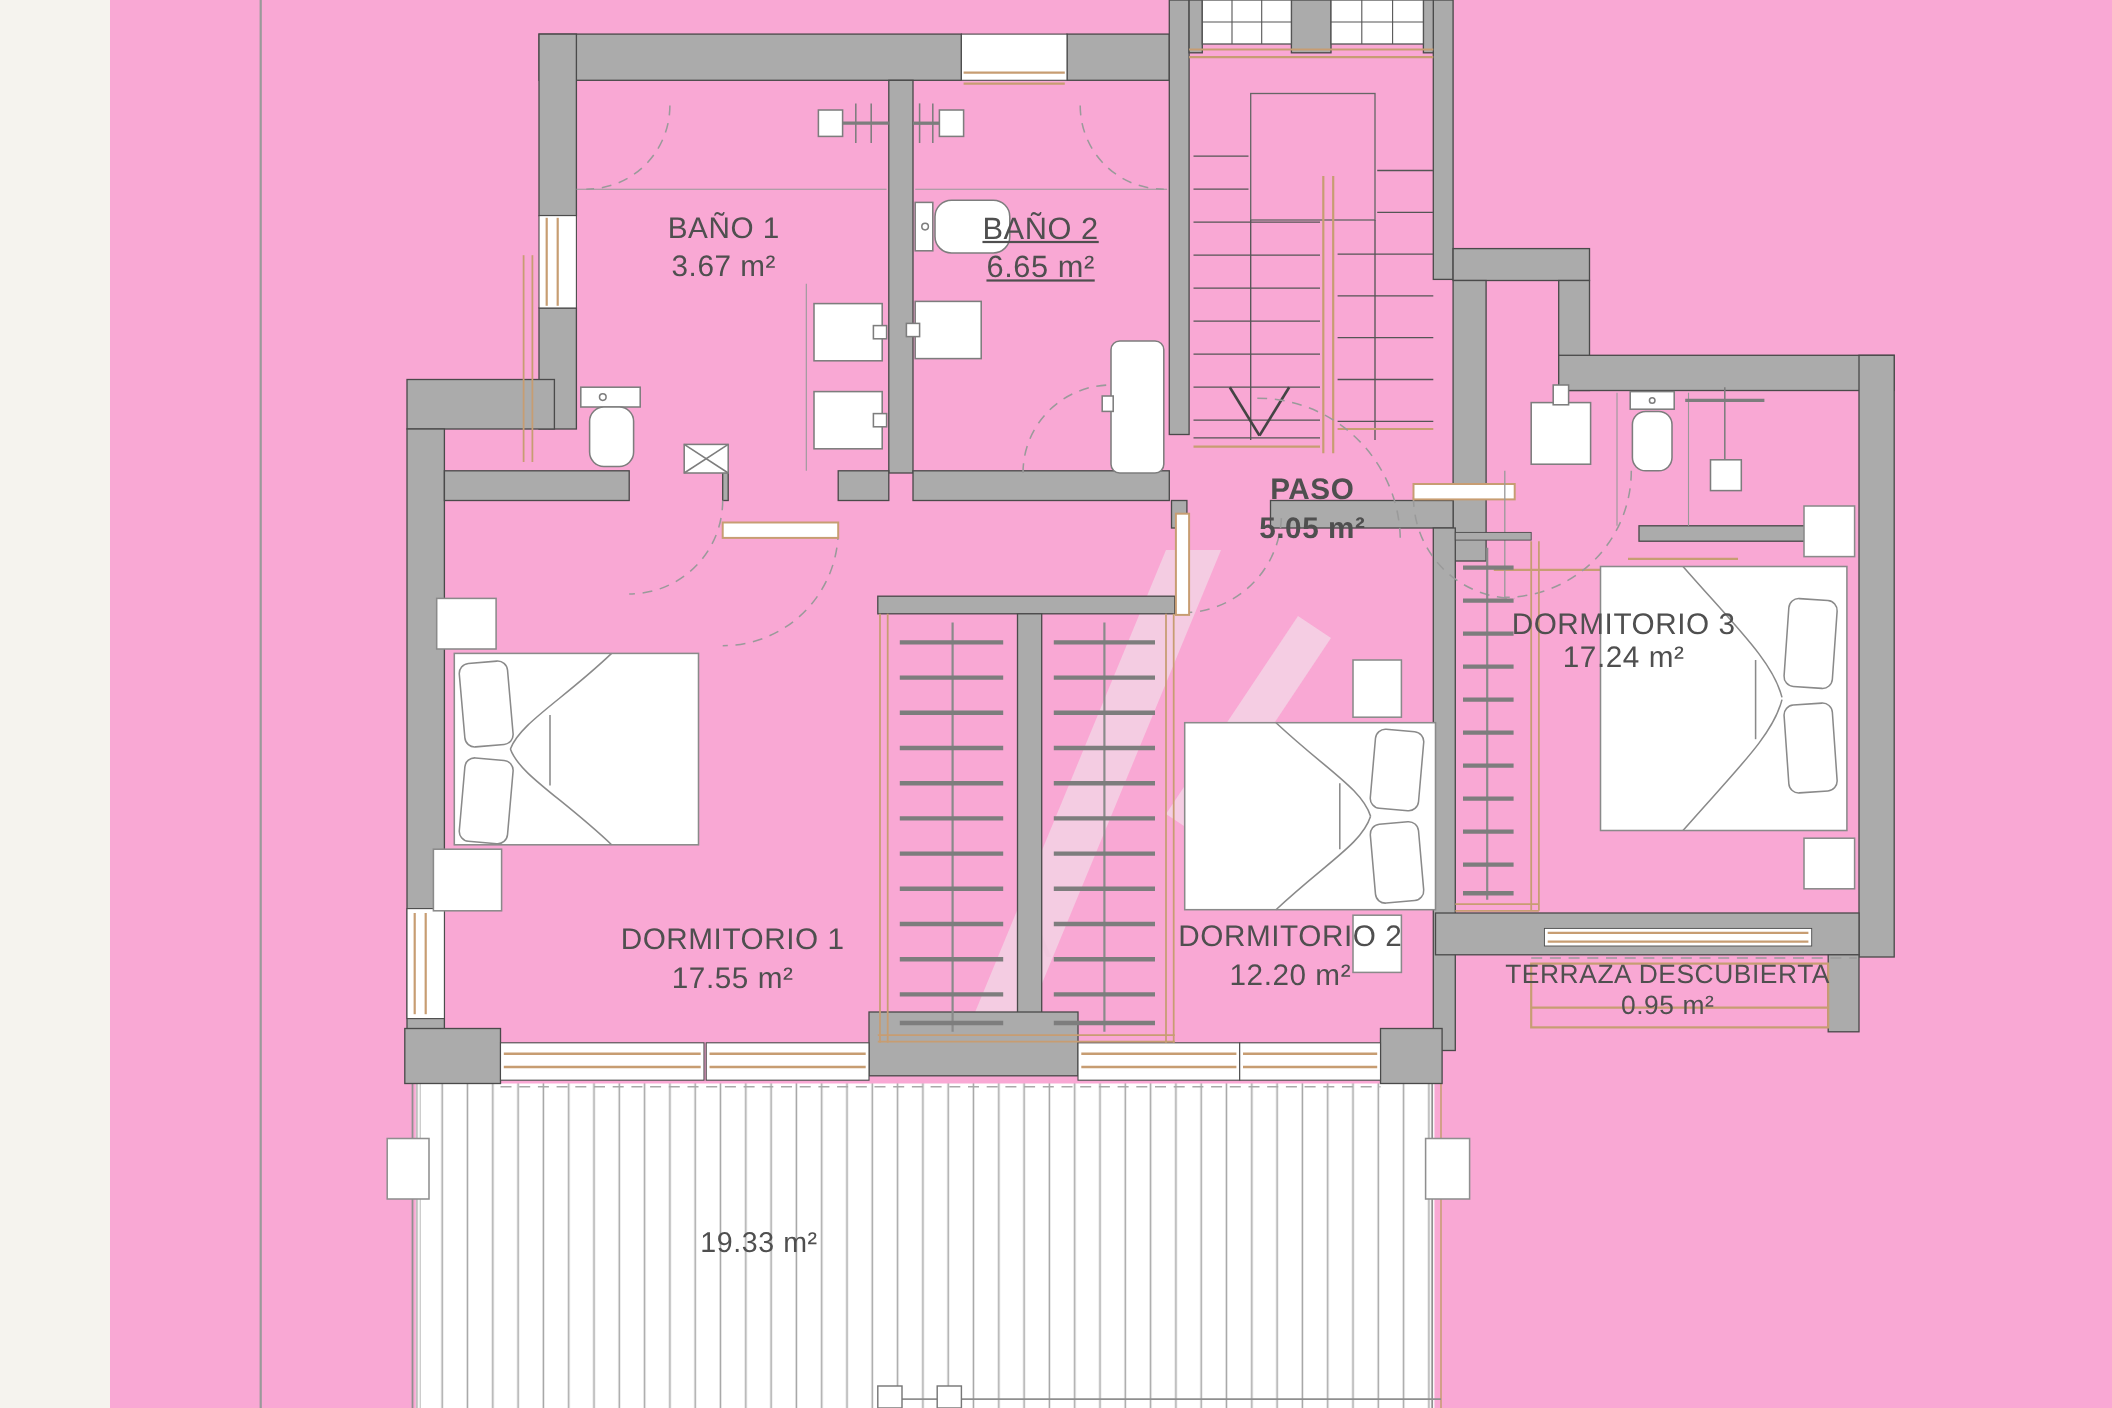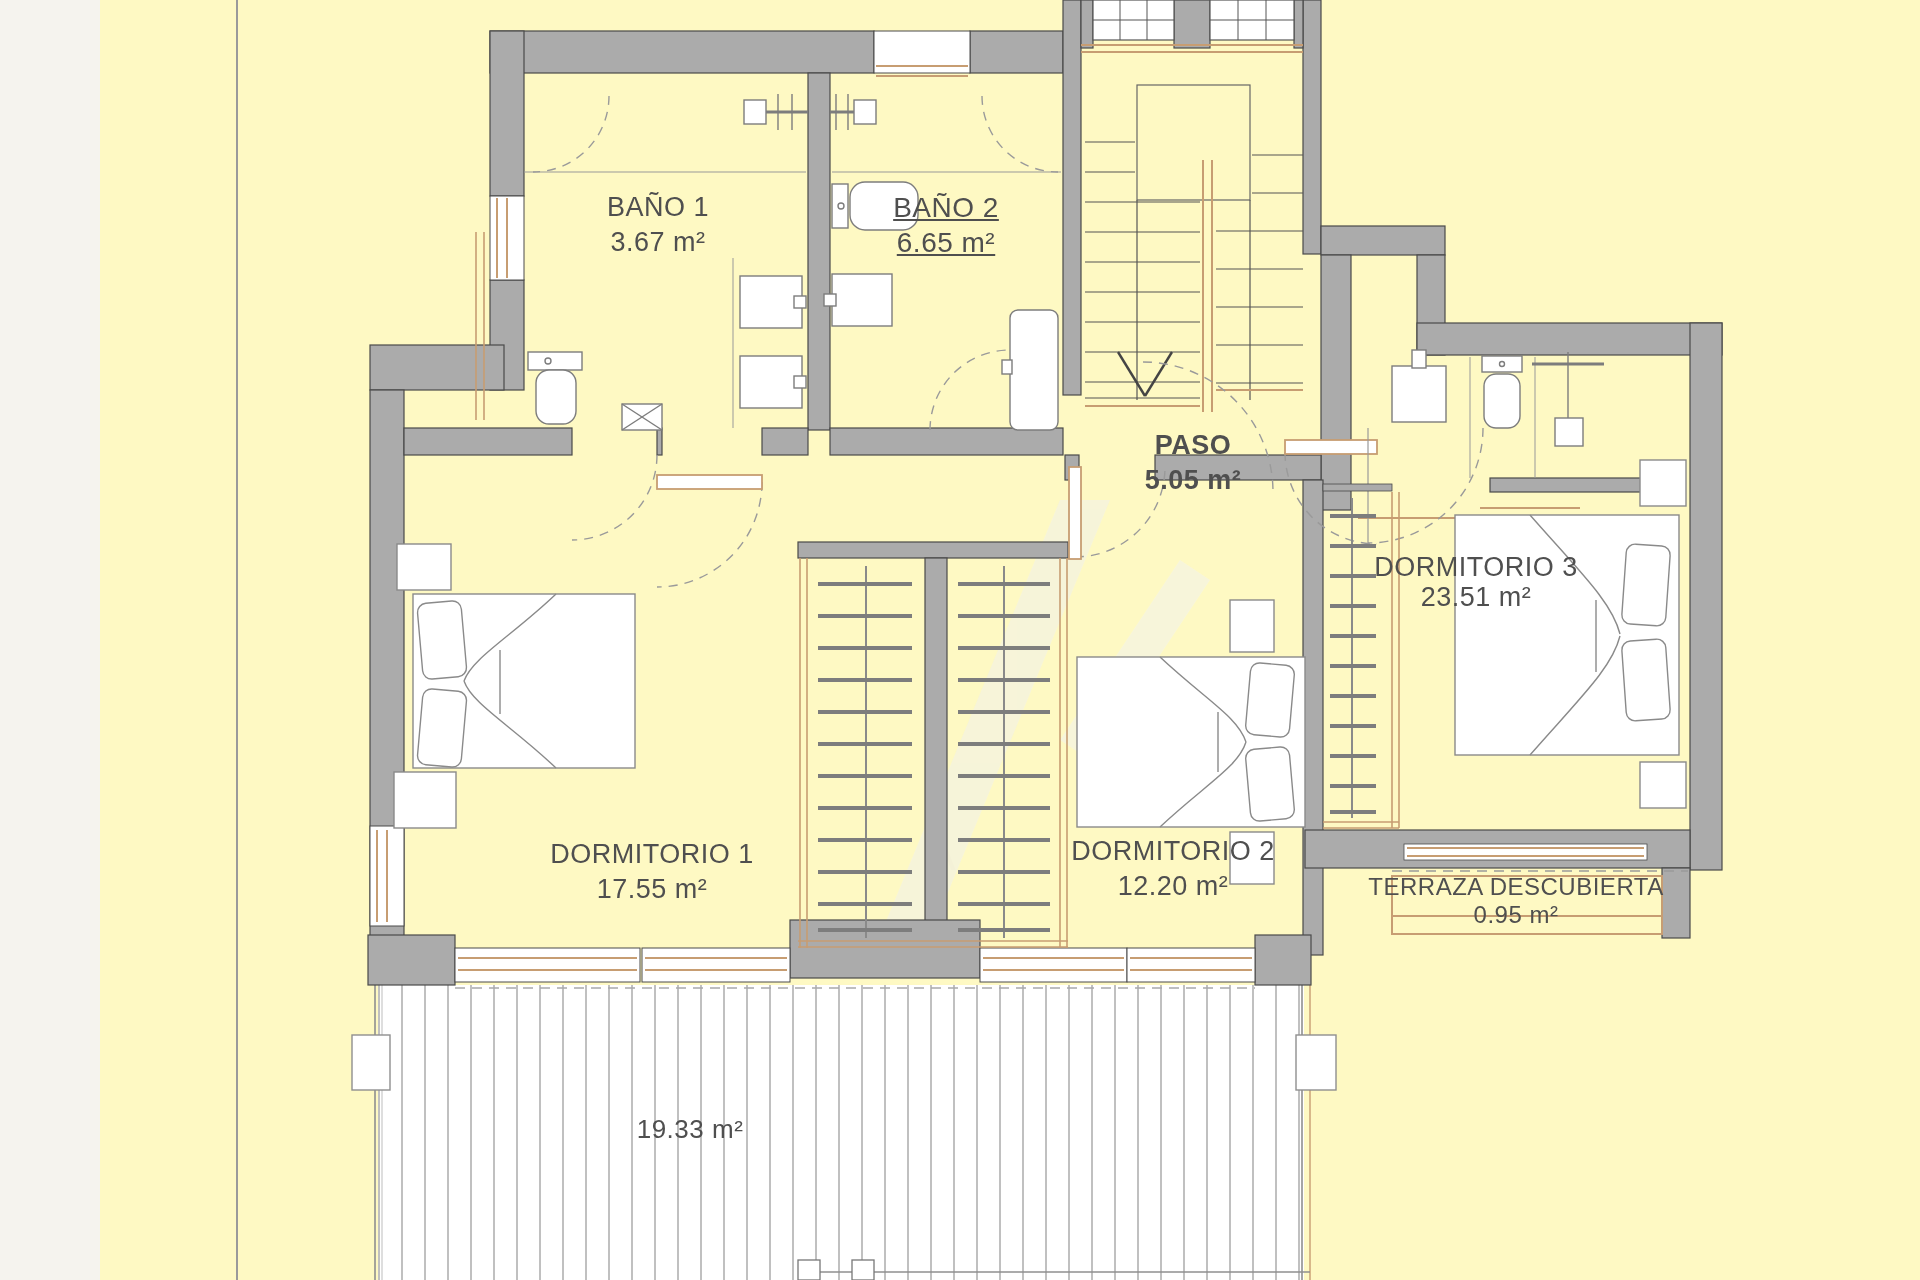--- a/index.html
+++ b/index.html
@@ -1,16 +1,16 @@
 <!DOCTYPE html>
 <html><head>
 <meta charset="utf-8">
 <style>
   html,body{margin:0;padding:0;background:#fff;}
-  #canvas{position:relative;width:1920px;height:1280px;background:#fef9c3;overflow:hidden;
+  #canvas{position:relative;width:1920px;height:1280px;background:#f9a8d4;overflow:hidden;
           font-family:"Liberation Sans", sans-serif;}
   #margin-strip{position:absolute;left:0;top:0;width:100px;height:1280px;background:#f5f3ee;}
   #page-edge{position:absolute;left:236px;top:0;width:2px;height:1280px;background:#9a9a9a;}
   svg{position:absolute;left:0;top:0;}
   .room-label{position:absolute;transform:translateX(-50%);text-align:center;color:#4f4f4f;
               letter-spacing:.5px;white-space:nowrap;}
 </style>
 </head>
 <body>
 
@@ -361,31 +361,31 @@
       <div>3.67 m²</div>
     </div>
     <div class="room-label" style="left:946px;top:190px;font-size:28px;line-height:35px;text-decoration:underline;">
       <div>BAÑO 2</div>
       <div>6.65 m²</div>
     </div>
     <div class="room-label" style="left:1193px;top:428px;font-size:27px;line-height:35px;font-weight:bold;">
       <div>PASO</div>
       <div>5.05 m²</div>
     </div>
-    <div class="room-label" style="left:652px;top:837px;font-size:27px;line-height:35px;">
+    <div class="room-label" style="left:666px;top:837px;font-size:27px;line-height:35px;">
       <div>DORMITORIO 1</div>
       <div>17.55 m²</div>
     </div>
     <div class="room-label" style="left:1140px;top:834px;font-size:27px;line-height:35px;margin-left:33px;">
       <div>DORMITORIO 2</div>
       <div>12.20 m²</div>
     </div>
     <div class="room-label" style="left:1476px;top:552px;font-size:27px;line-height:30px;">
       <div>DORMITORIO 3</div>
-      <div>23.51 m²</div>
+      <div>17.24 m²</div>
     </div>
     <div class="room-label" style="left:1516px;top:873px;font-size:24px;line-height:28px;">
       <div>TERRAZA DESCUBIERTA</div>
       <div>0.95 m²</div>
     </div>
     <div class="room-label" style="left:690px;top:1112px;font-size:26px;line-height:34px;">
       <div>19.33 m²</div>
     </div>
   </div>
 </div>

